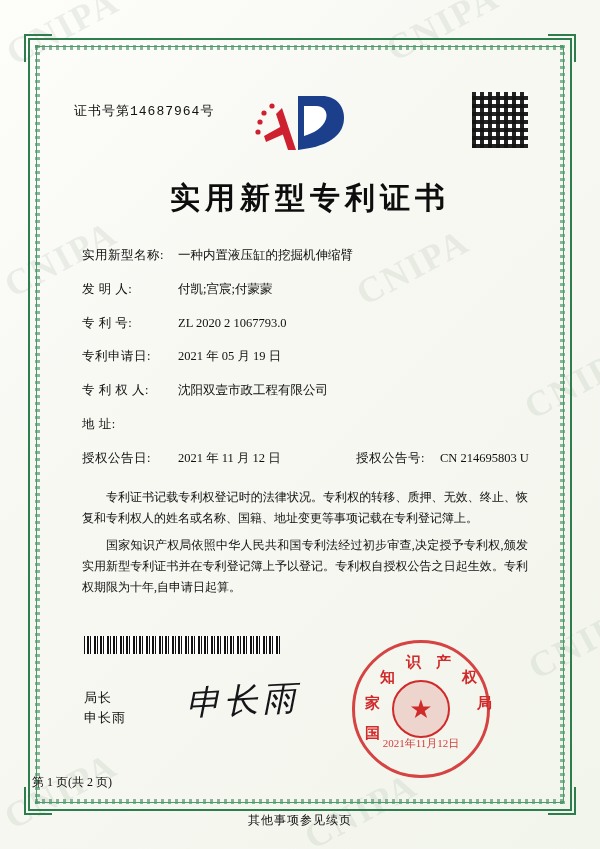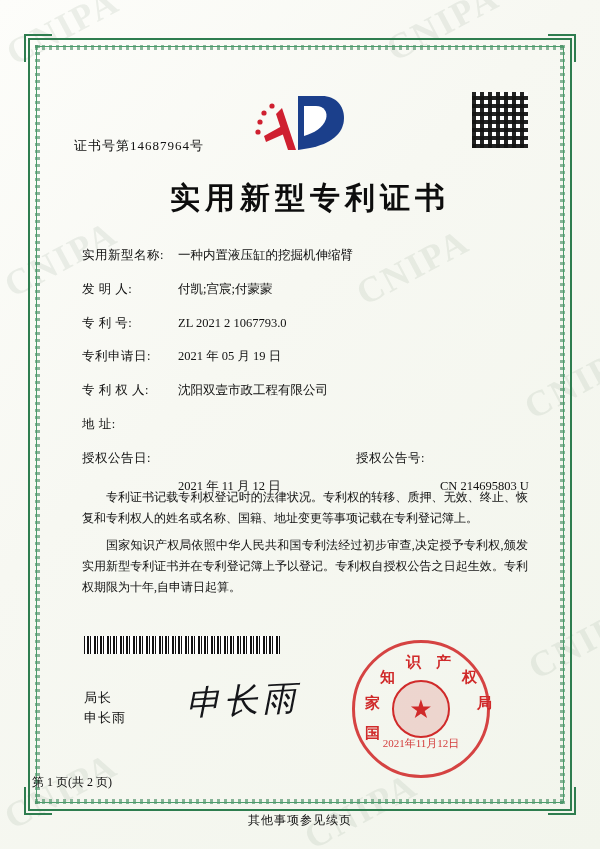--- a/index.html
+++ b/index.html
@@ -80,25 +80,24 @@
   .content {
     position: absolute;
     inset: 0;
     z-index: 5;
   }
   
   .cert-no {
     position: absolute;
     left: 74px;
     top: 102px;
-    font-family: Liberation Serif, serif;
+    font-family: Liberation Mono, monospace;
     font-size: 13px;
     color: #111;
     letter-spacing: 1px;
-    margin-top: 35px;
   }
   .logo {
     position: absolute;
     left: 252px;
     top: 92px;
     width: 96px;
     height: 72px;
   }
   .qr {
     position: absolute;
@@ -147,21 +146,20 @@
     letter-spacing: 0.5px;
   }
   .f-value {
     flex: 1 1 auto;
   }
   .f-value.indent2 {
     line-height: 1.55;
   }
   .field-row.two-col .f-value {
     flex: 0 0 178px;
-    margin-top: 28px;
   }
   .f-label2 {
     width: 84px;
     flex: 0 0 84px;
     letter-spacing: 0.5px;
   }
   .paras {
     position: absolute;
     left: 82px;
     right: 72px;
@@ -335,21 +333,21 @@
       <div class="field-row">
         <div class="f-label">实用新型名称:</div>
         <div class="f-value">一种内置液压缸的挖掘机伸缩臂</div>
       </div>
       <div class="field-row">
         <div class="f-label">发 明 人:</div>
         <div class="f-value">付凯;宫宸;付蒙蒙</div>
       </div>
       <div class="field-row">
         <div class="f-label">专 利 号:</div>
-        <div class="f-value">ZL 2021 2 1067793.0</div>
+        <div class="f-value">ZL 2020 2 1067793.0</div>
       </div>
       <div class="field-row">
         <div class="f-label">专利申请日:</div>
         <div class="f-value">2021 年 05 月 19 日</div>
       </div>
       <div class="field-row">
         <div class="f-label">专 利 权 人:</div>
         <div class="f-value">沈阳双壹市政工程有限公司</div>
       </div>
       <div class="field-row">

